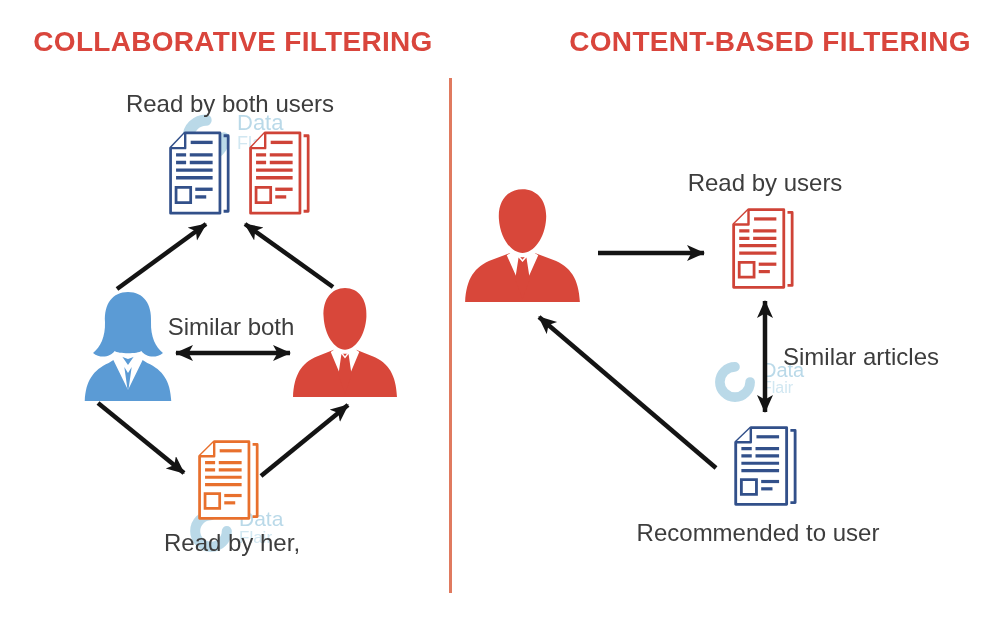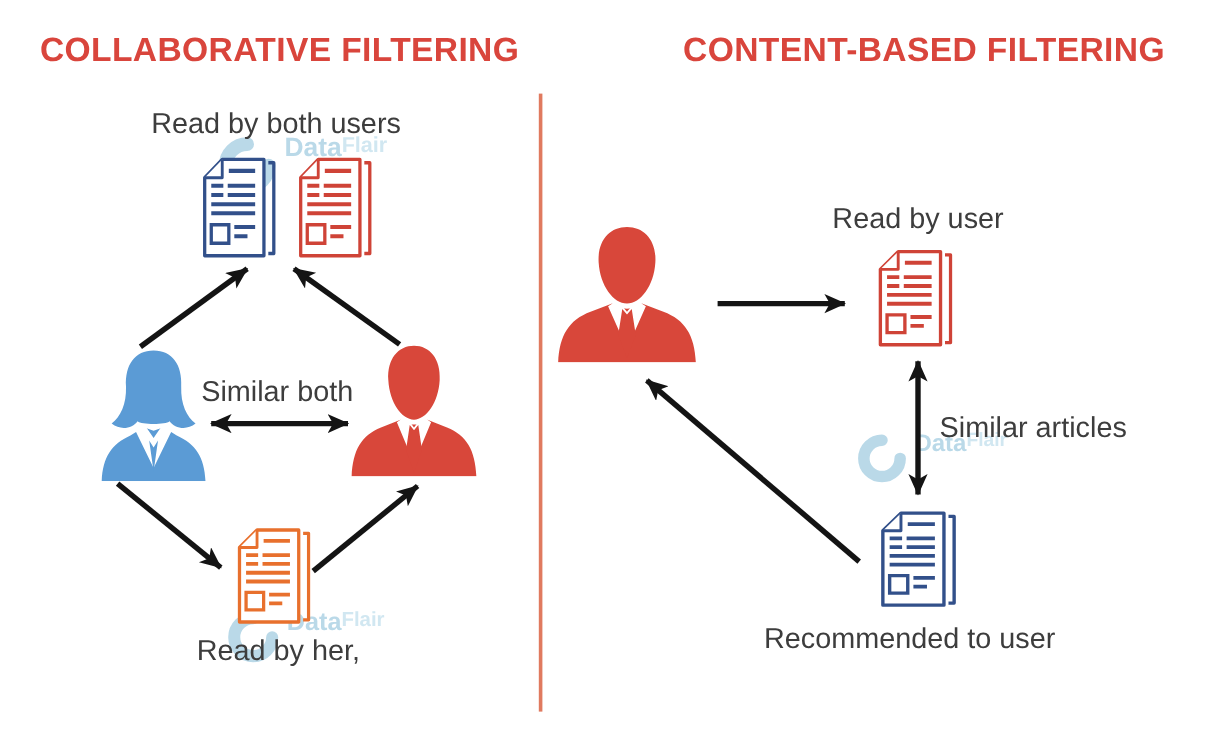--- a/index.html
+++ b/index.html
@@ -19,21 +19,21 @@
   .label.two-line { text-align:right; line-height:32px; }
   .divider {
     position:absolute; width:3px; background:var(--divider); z-index:1;
   }
   .overlay { position:absolute; left:0; top:0; z-index:1; pointer-events:none; }
   .icon { position:absolute; z-index:2; }
   .wm {
     position:absolute; display:flex; align-items:flex-start; gap:5px;
     z-index:0; opacity:0.85;
   }
-  .wm .wm-text { display:flex; flex-direction:row; font-weight:bold; line-height:1.02;text-align:right; }
+  .wm .wm-text { display:flex; flex-direction:column; font-weight:normal; line-height:1.02; }
   .wm .wm-line1 { color:var(--watermark_blue); }
   .wm .wm-line2 { color:var(--watermark_blue_light); }
   .wm-large .wm-line1 { font-size:22px; }  .wm-large .wm-line2 { font-size:18px; }
   .wm-med   .wm-line1 { font-size:21px; }  .wm-med   .wm-line2 { font-size:17px; }
   .wm-small .wm-line1 { font-size:20px; }  .wm-small .wm-line2 { font-size:16px; }
 </style>
 </head>
 <body>
 
 <div class="canvas">
@@ -147,17 +147,17 @@
   <svg class="icon" style="left:464px; top:188px; color:var(--person_red)" width="117" height="114" preserveAspectRatio="none" viewBox="0 0 104 100">
       <use href="#icon-man"></use>
     </svg>
   <svg class="icon" style="left:729px; top:206px; color:var(--doc_red)" width="65" height="85" preserveAspectRatio="none" viewBox="0 0 70 92">
       <use href="#icon-doc"></use>
     </svg>
   <svg class="icon" style="left:731px; top:424px; color:var(--doc_blue)" width="66" height="84" preserveAspectRatio="none" viewBox="0 0 70 92">
       <use href="#icon-doc"></use>
     </svg>
 
-  <div class="label" style="left:765px; top:169px;">Read by user</div>
+  <div class="label" style="left:765px; top:169px;">Read by users</div>
   <div class="label" style="left:861px; top:343px;text-align:right;">Similar articles</div>
   <div class="label" style="left:758px; top:519px;">Recommended to user</div>
 
 </div>
 
 </body></html>

